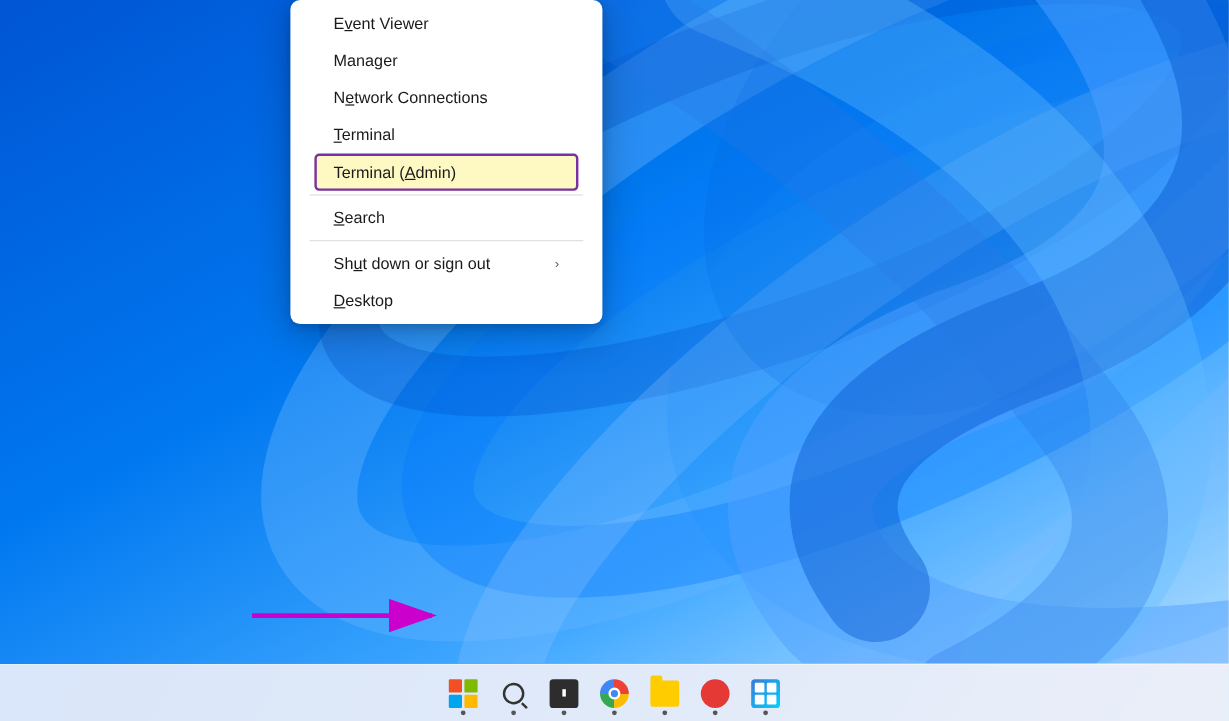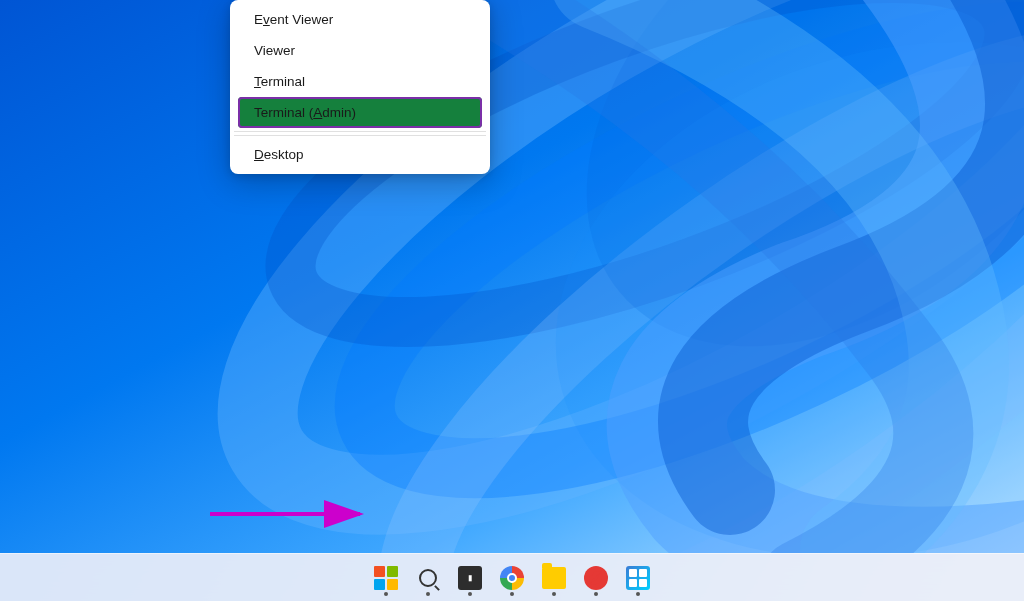--- a/index.html
+++ b/index.html
@@ -86,45 +86,45 @@
       height: 2px;
       background: #333;
       bottom: -4px;
       right: -5px;
       transform: rotate(45deg);
     }
 
     
     .context-menu {
       position: absolute;
-      left: 230px;
+      left: 242px;
       top: 0px;
       width: 260px;
       background: #ffffff;
       border-radius: 8px;
       box-shadow: 0 8px 32px rgba(0,0,0,0.25), 0 2px 8px rgba(0,0,0,0.15);
       z-index: 100;
-      padding: 4px 4px;
+      padding: 4px 16px;
       overflow: visible;
     }
 
     .menu-item {
       display: flex;
       align-items: center;
       justify-content: space-between;
       padding: 8px 20px;
       font-size: 13.5px;
       color: #1a1a1a;
       cursor: pointer;
       white-space: nowrap;
       position: relative;
     }
 
     .menu-item.highlighted {
-      background: #15803d;
+      background: #fef9c3;
       outline: 2.5px solid #7b2fa8;
       outline-offset: -2px;
       border-radius: 4px;
       margin: 0 4px;
       padding: 8px 16px;
     }
 
     .menu-item .underline-char {
       text-decoration: underline;
     }
@@ -281,42 +281,52 @@
     <path d="M 500 0 Q 750 150 900 350 Q 1000 480 800 580" fill="none" stroke="rgba(40,120,230,0.3)" stroke-width="80" stroke-linecap="round"></path>
   </svg>
 
   <div class="context-menu">
 
     <div class="menu-item">
       <span>E<span class="underline-char">v</span>ent Viewer</span>
     </div>
 
     <div class="menu-item">
-      <span>Viewer</span>
-    </div>
-
-
+      <span>Manager</span>
+    </div>
+
+
+    <div class="menu-item">
+      <span>N<span class="underline-char">e</span>twork Connections</span>
+    </div>
 
 
 
     <div class="menu-item">
       <span><span class="underline-char">T</span>erminal</span>
     </div>
 
     <div class="menu-item highlighted">
       <span>Terminal (<span class="underline-char">A</span>dmin)</span>
     </div>
 
     <div class="menu-separator"></div>
 
 
 
+    <div class="menu-item">
+      <span><span class="underline-char">S</span>earch</span>
+    </div>
 
     <div class="menu-separator"></div>
 
+    <div class="menu-item">
+      <span>Sh<span class="underline-char">u</span>t down or sign out</span>
+      <span class="arrow">›</span>
+    </div>
 
     <div class="menu-item">
       <span><span class="underline-char">D</span>esktop</span>
     </div>
   </div>
 
   <div class="arrow-annotation">
     <svg width="180" height="50" viewBox="0 0 180 50" xmlns="http://www.w3.org/2000/svg">
       <defs>
         <marker id="arrowhead" markerWidth="10" markerHeight="7" refX="9" refY="3.5" orient="auto">

